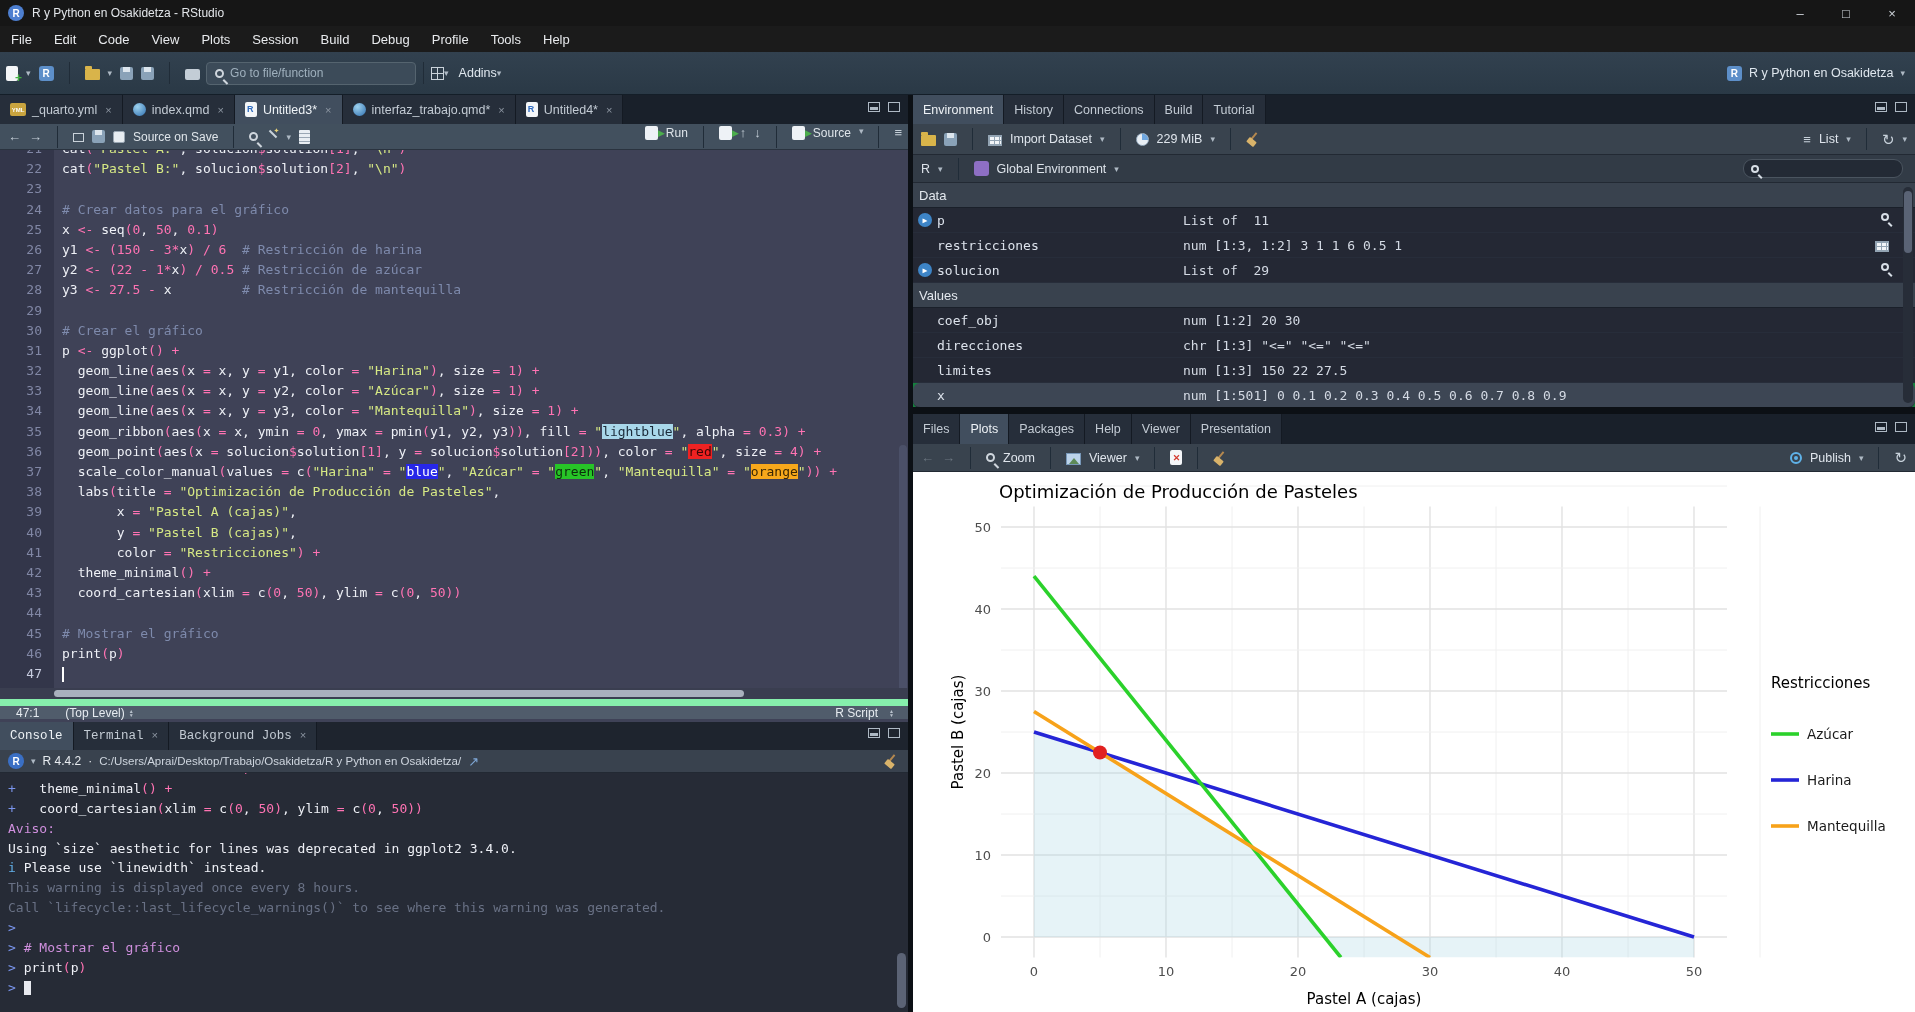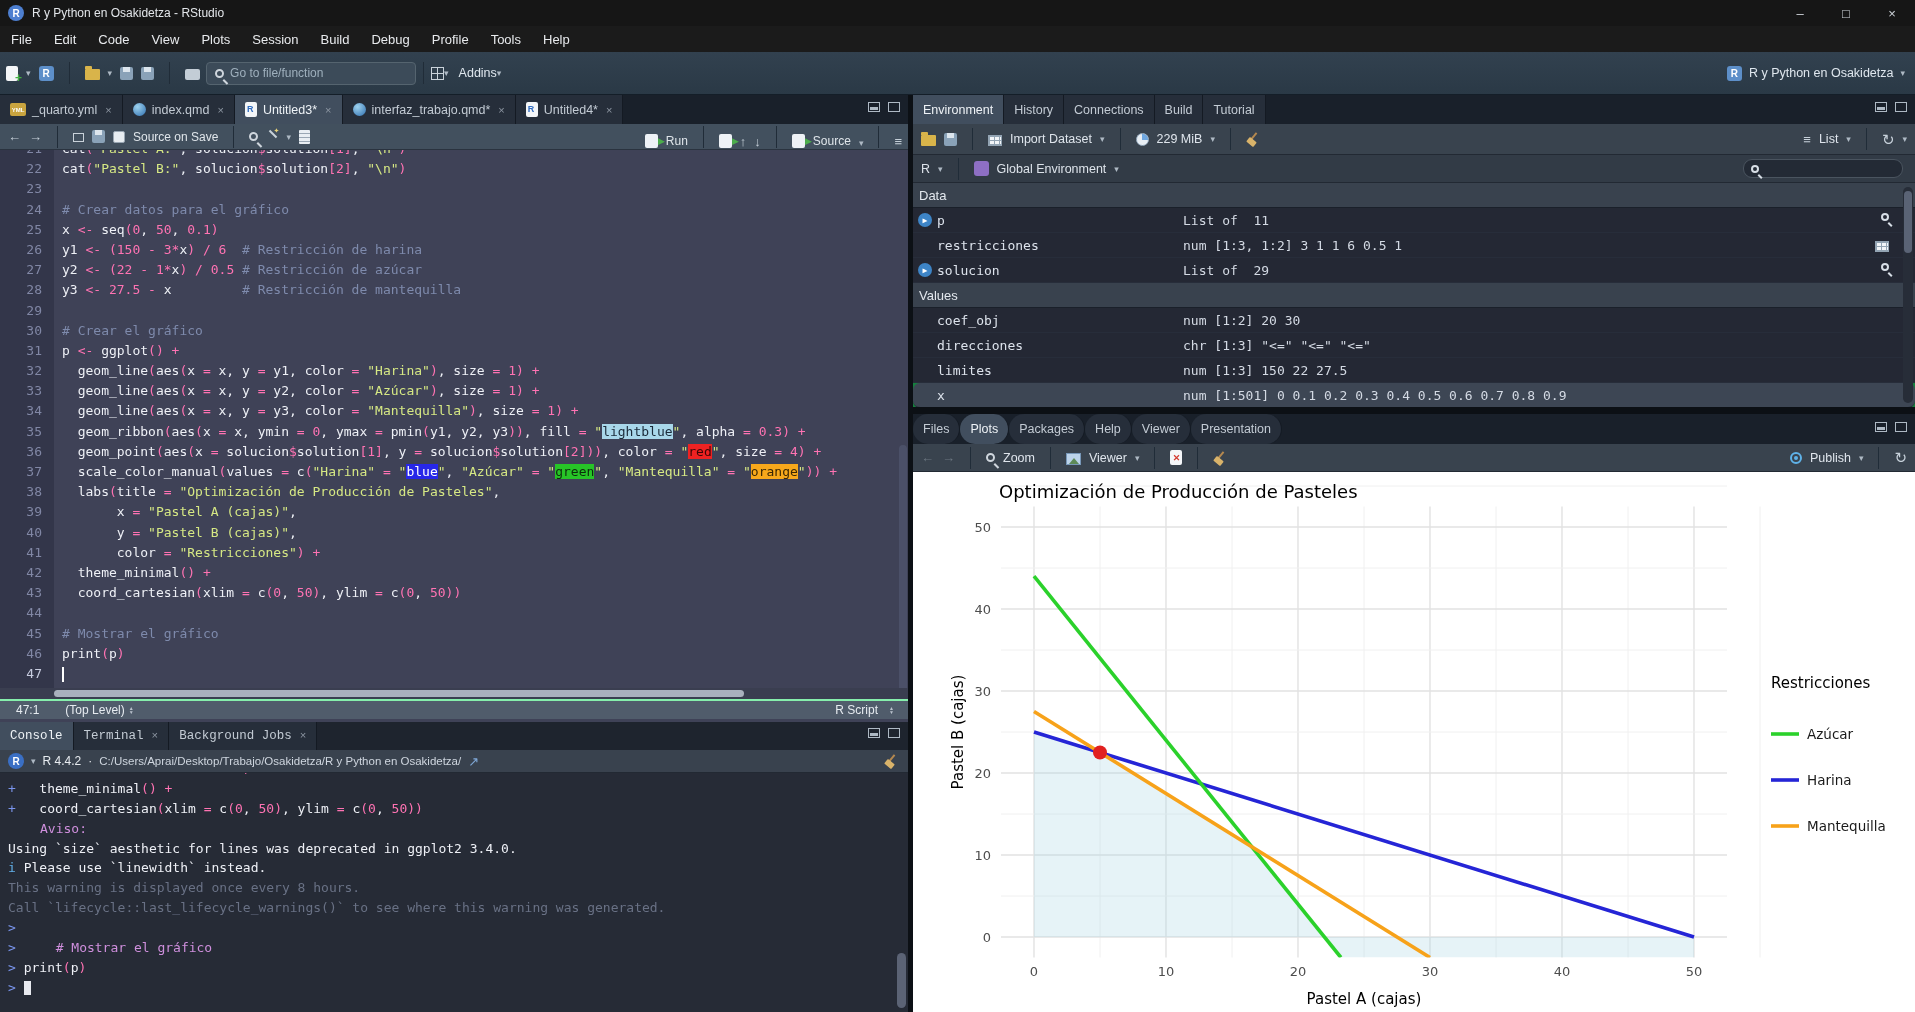--- a/index.html
+++ b/index.html
@@ -104,52 +104,52 @@
   .tab { display:inline-flex; align-items:center; height:29px; padding:0 10px; gap:6px; font-size:12.5px;
          color:#c3cbd4; background:#262e3a; border-right:1px solid #141a23; white-space:nowrap; }
   .tab.active { background:#414e5e; color:#eef2f6; }
   .tab .x { color:#8d96a2; font-size:11px; margin-left:2px; }
 
   
   .source-pane { left:0; top:95px; width:908px; height:627px; background:#3f4257; }
   .src-toolbar { position:absolute; left:0; top:29px; width:100%; height:26px; background:#42505e;
                  border-bottom:1px solid #2a333f; display:flex; align-items:center; color:#dfe5ea;
                  font-size:12px; gap:8px; padding:0 8px; }
-  .src-toolbar .right { position:absolute; right:6px; display:flex; align-items:flex-end; gap:8px; }
+  .src-toolbar .right { position:absolute; right:6px; display:flex; align-items:flex-start; gap:8px; }
   .code-area { position:absolute; left:0; top:55px; width:100%; height:538px; overflow:hidden;
                font-family:"DejaVu Sans Mono", monospace; font-size:13px; }
   .gutter { position:absolute; left:0; top:0; width:54px; height:100%; background:#33364a; overflow:hidden; }
   .gutter .inner, .code .inner { margin-top:-11px; }
   .gutter .ln { height:20.2px; line-height:20.2px; text-align:right; padding-right:12px; color:#8187a5; }
   .code { position:absolute; left:54px; top:0; right:0; height:100%; overflow:hidden; }
   .code .cl { height:20.2px; line-height:20.2px; white-space:pre; padding-left:8px; }
   .tk-t { color:#eef0f6; } .tk-o { color:#ff73b3; } .tk-s { color:#d6e884; } .tk-c { color:#7e8aac; }
   .tk-h1 { background:#a8d7ea; color:#1b2b3a; } .tk-h2 { background:#ee2222; color:#3c0606; }
   .tk-h3 { background:#2727e8; color:#ffffff; } .tk-h4 { background:#27c427; color:#0c2d0c; }
   .tk-h5 { background:#f7a81b; color:#3a2703; }
   .cursor-bar { display:inline-block; width:2px; height:15px; background:#ffffff; vertical-align:middle; }
   .hscroll { position:absolute; left:0; top:593px; width:100%; height:11px; background:#3a3e50; }
   .hscroll .thumb { position:absolute; left:54px; top:2px; width:690px; height:7px; background:#a9b0bd; border-radius:4px; }
   .vscroll-src { position:absolute; right:1px; top:295px; width:8px; height:290px; background:#565d77; border-radius:4px; opacity:.55; }
   .src-status { position:absolute; left:0; top:604px; width:100%; height:20px; background:#505c6b;
-                border-top:2px solid #86efac; display:flex; align-items:center; color:#e6ebf0; font-size:12px; }
+                border-top:7px solid #86efac; display:flex; align-items:center; color:#e6ebf0; font-size:12px; }
   .spin { display:inline-flex; flex-direction:column; font-size:5px; color:#b9c2cc; line-height:4px; margin-left:4px; }
 
   
   .console-pane { left:0; top:722px; width:908px; height:290px; background:#262b36; }
   .console-pane .tabstrip { background:#1e242e;font-family:Liberation Mono, monospace; }
   .con-info { position:absolute; left:0; top:28px; width:100%; height:23px; background:#39424e;
               border-bottom:1px solid #222933; display:flex; align-items:center; gap:7px; padding:0 8px;
               color:#e7ebef; font-size:12px; }
   .con-info .path { color:#cfd6df; font-size:11.5px; }
   .con-out { position:absolute; left:0; top:51px; width:100%; height:239px; overflow:hidden;
              font-family:"DejaVu Sans Mono", monospace; font-size:13px; padding-left:8px; }
   .con-out .inner { margin-top:-14px; }
   .con-out .cl { height:19.9px; line-height:19.9px; white-space:pre; }
-  .tk-m { color:#cf8fdd;margin-left:32px; } .tk-g { color:#697185; } .tk-p { color:#7b96ee; } .tk-i { color:#62b0e8; }
+  .tk-m { color:#cf8fdd; } .tk-g { color:#697185; } .tk-p { color:#7b96ee; } .tk-i { color:#62b0e8; }
   .cursor-block { display:inline-block; width:7px; height:14px; background:#e8eaf0; vertical-align:middle; }
   .vscroll-con { position:absolute; right:2px; bottom:4px; width:9px; height:55px; background:#5b6375; border-radius:5px; }
 
   
   .env-pane { left:913px; top:95px; width:1002px; height:312px; background:#15803d; }
   .env-toolbar { position:absolute; left:0; top:29px; width:100%; height:31px; background:#39434e;
                  border-bottom:1px solid #222933; display:flex; align-items:center; gap:8px; padding:0 8px;
                  color:#dfe5ec; font-size:12.5px; }
   .env-toolbar .right { position:absolute; right:8px; display:flex; align-items:center; gap:8px; }
   .env-scope { position:absolute; left:0; top:60px; width:100%; height:28px; background:#323b46;
@@ -173,21 +173,21 @@
   .vscroll-env .thumb { position:absolute; left:1px; top:4px; width:8px; height:62px; background:#5a6375; border-radius:4px; }
 
   
   .plots-pane { left:913px; top:414px; width:1002px; height:598px; background:#20242e; }
   .plots-toolbar { position:absolute; left:0; top:30px; width:100%; height:28px; background:#39434e;
                    border-bottom:1px solid #222933; display:flex; align-items:center; gap:8px; padding:0 8px;
                    color:#dfe5ec; font-size:12.5px; }
   .plots-toolbar .right { position:absolute; right:8px; display:flex; align-items:center; gap:8px; }
   .plots-toolbar .navarrow { color:#6c7680; font-size:13px; }
   .plot-canvas { position:absolute; left:0; top:58px; width:1002px; height:540px; background:#ffffff; }
-  .plots-pane .tabstrip { height:30px; } .plots-pane .tab { height:30px;border-radius:15px; }
+  .plots-pane .tabstrip { height:30px; } .plots-pane .tab { height:30px; }
 </style>
 </head>
 <body>
 
 <div class="app">
 
   <div class="titlebar">
     <div class="i-rball">R</div>
     <div class="apptitle">R y Python en Osakidetza - RStudio</div>
     <div class="winbtns">

